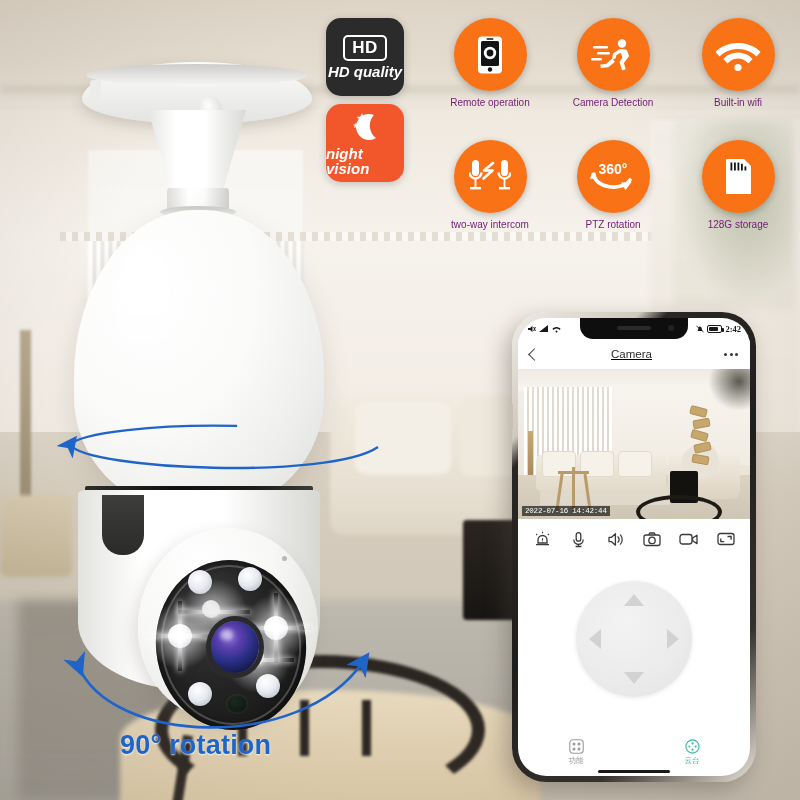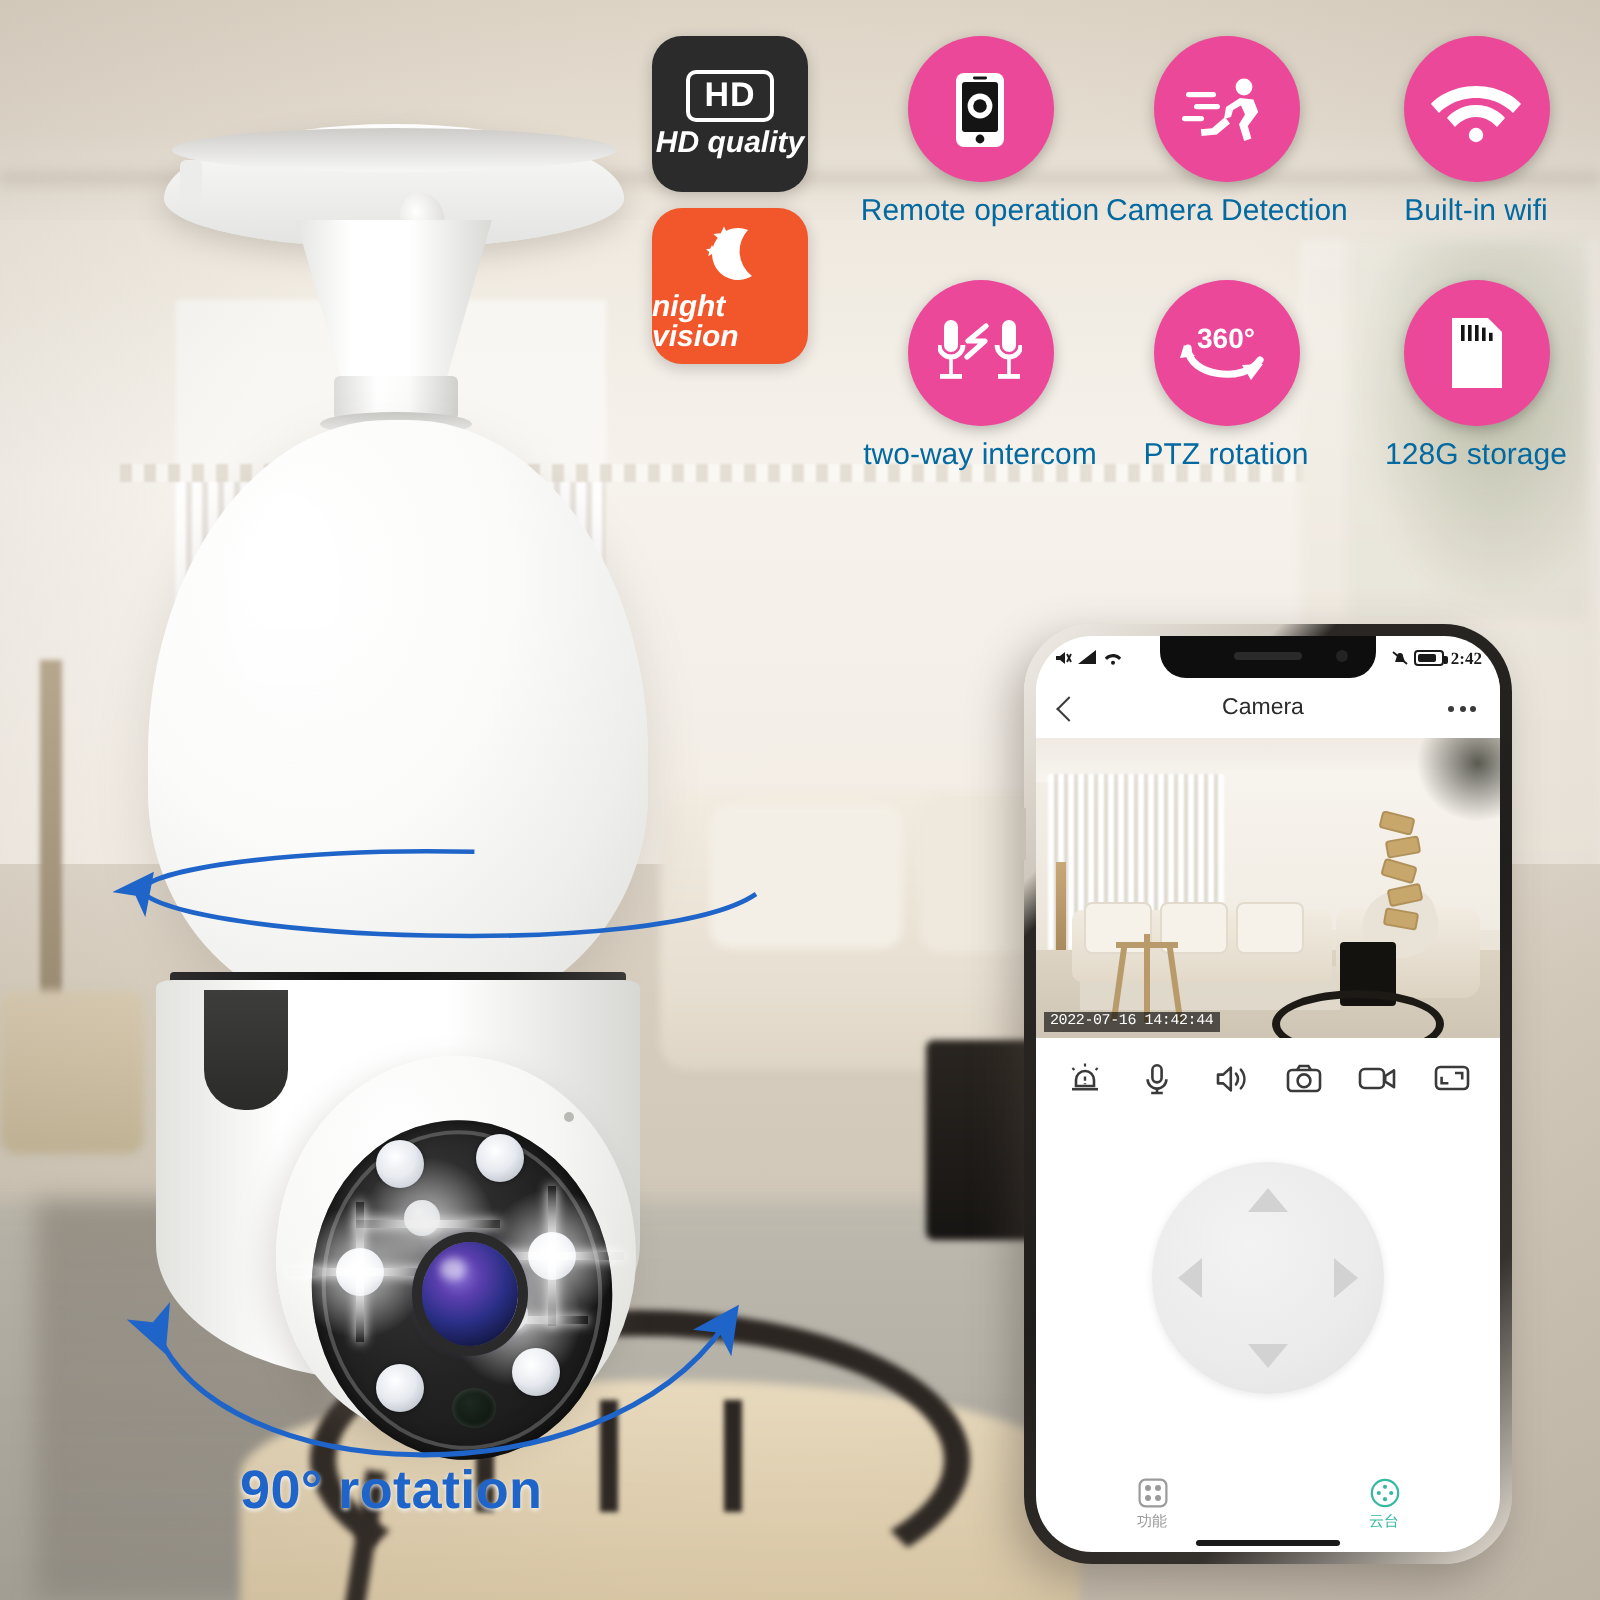--- a/index.html
+++ b/index.html
@@ -278,26 +278,26 @@
   .sq-badge .cap { font-size: 15px; font-weight: 600; line-height: 1; font-style: italic; }
   .hd-box {
     border: 2.5px solid #fff; border-radius: 5px;
     padding: 2px 7px; font-size: 17px; font-weight: 700; letter-spacing: .5px;
     line-height: 1.05;
   }
 
   .circ-feat { position: absolute; width: 120px; text-align: center; }
   .circ {
     width: 73px; height: 73px; border-radius: 50%;
-    background: #ec4899; margin: 0 auto;
+    background: #f97316; margin: 0 auto;
     display: flex; align-items: center; justify-content: center;
     box-shadow: 0 2px 7px rgba(0,0,0,.25);
   }
   .circ-cap {
-    margin-top: 6px; font-size: 15px; color: #0369a1; font-weight: 500;
+    margin-top: 6px; font-size: 10px; color: #701a75; font-weight: 500;
     white-space: nowrap;
   }
   #feat-remote { left: 430px; top: 18px; }
   #feat-motion { left: 553px; top: 18px; }
   #feat-wifi   { left: 678px; top: 18px; }
   #feat-intercom { left: 430px; top: 140px; }
   #feat-ptz      { left: 553px; top: 140px; }
   #feat-storage  { left: 678px; top: 140px; }
 
   
@@ -339,21 +339,21 @@
   .batt::after {
     content: ""; position: absolute; right: -3px; top: 2px;
     width: 2px; height: 4px; background: #1a1a1a; border-radius: 0 1px 1px 0;
   }
   .batt-fill {
     height: 4px; background: #1a1a1a; margin-left: 1px; width: 9px; border-radius: 1px;
   }
   .appbar {
     position: absolute; top: 21px; left: 0; right: 0; height: 30px;
     display: flex; align-items: center; justify-content: space-between;
-    padding: 0 12px; background: #fff; z-index: 4;
+    padding: 0 12px; background: #fff; z-index: 4; text-decoration: underline;
   }
   .appbar-title { font-size: 11.5px; color: #2b2b2b; font-weight: 500; }
   .back-chev {
     width: 9px; height: 9px; border-left: 1.6px solid #3a3a3a; border-bottom: 1.6px solid #3a3a3a;
     transform: rotate(45deg);
   }
   .more-dots { display: flex; gap: 2.5px; }
   .more-dots i { width: 3px; height: 3px; border-radius: 50%; background: #3a3a3a; display: block; }
 
   .video-area {

